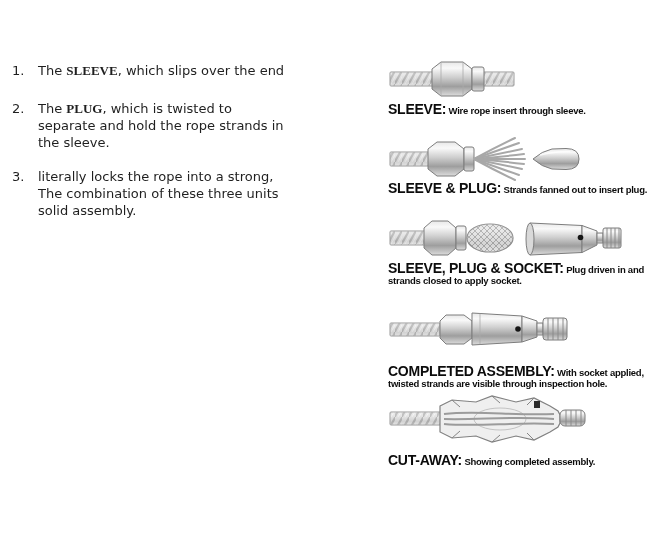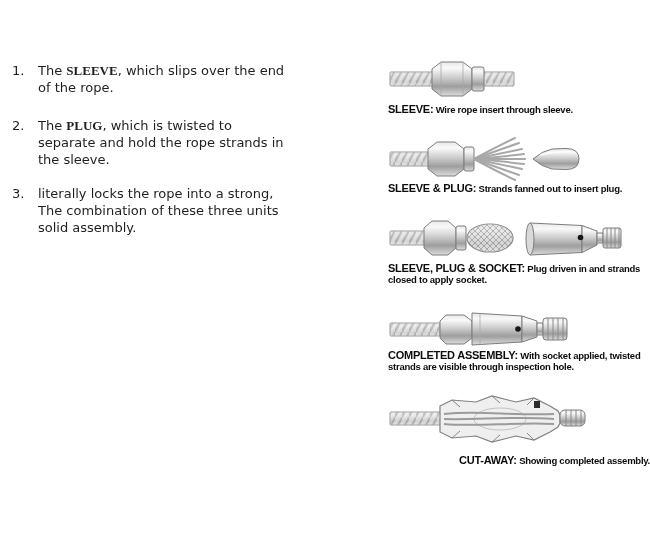--- a/index.html
+++ b/index.html
@@ -11,39 +11,38 @@
   .step-1{margin-bottom:21px;}
   .step-2{margin-bottom:17px;}
   .num{flex:0 0 26px;line-height:17px;}
   .line{line-height:17px;white-space:nowrap;}
   .line b{font-weight:bold;font-family:Liberation Serif, serif;}
   
   .fig{position:absolute;left:388px;width:262px;}
   .fig svg{display:block;}
   .cap{font-family:"Liberation Sans",sans-serif;font-weight:bold;font-size:9.5px;
        line-height:11px;color:#0c0c0c;letter-spacing:-0.25px;width:262px;}
-  .cap b{font-size:11px;}
+  .cap b{font-size:14px;}
   .f1{top:56px;}  .f1 .cap{margin-top:2px;}
   .f2{top:134px;} .f2 .cap{margin-top:1px;}
   .f3{top:216px;} .f3 .cap{margin-top:3px;}
-  .f4{top:304px;} .f4 .cap{margin-top:0;}
-  .f5{top:389px;text-align:right;} .f5 .cap{margin-top:8px;}
+  .f4{top:304px;} .f4 .cap{margin-top:16px;}
+  .f5{top:389px;} .f5 .cap{margin-top:8px;}
 </style>
 </head>
 <body>
 
 <div class="page">
 
   <div class="steps">
 
     <div class="step step-1">
       <div class="num">1.</div>
       <div>
         <div class="line"><span>The </span><b>SLEEVE</b><span>, which slips over the end</span></div>
-        <div class="line">of the rope.</div>
       </div>
     </div>
 
     <div class="step step-2">
       <div class="num">2.</div>
       <div>
         <div class="line"><span>The </span><b>PLUG</b><span>, which is twisted to</span></div>
         <div class="line">separate and hold the rope strands in</div>
         <div class="line">the sleeve.</div>
       </div>

